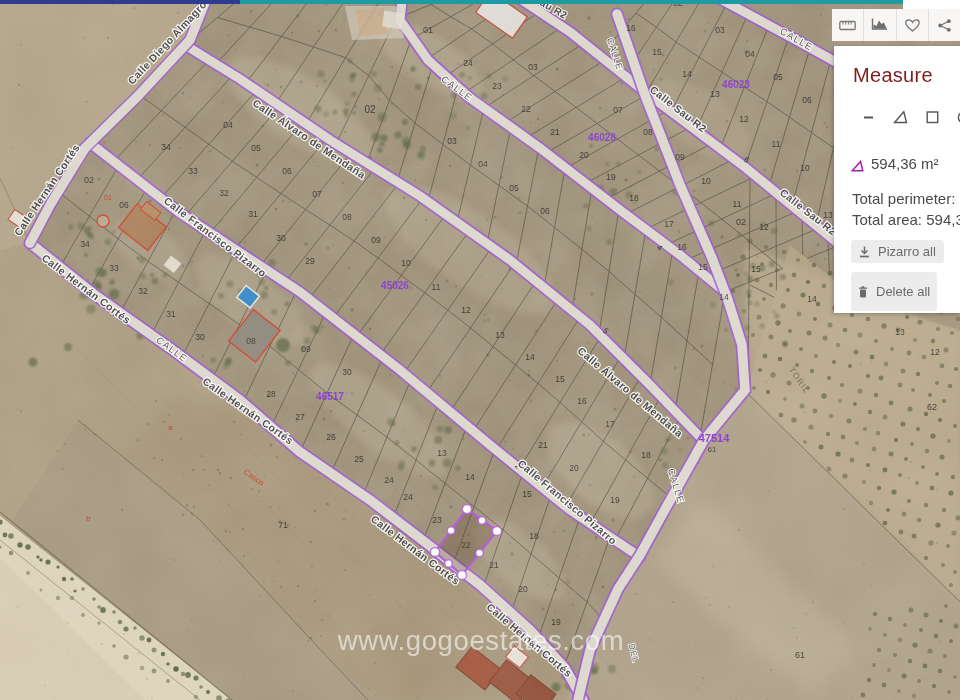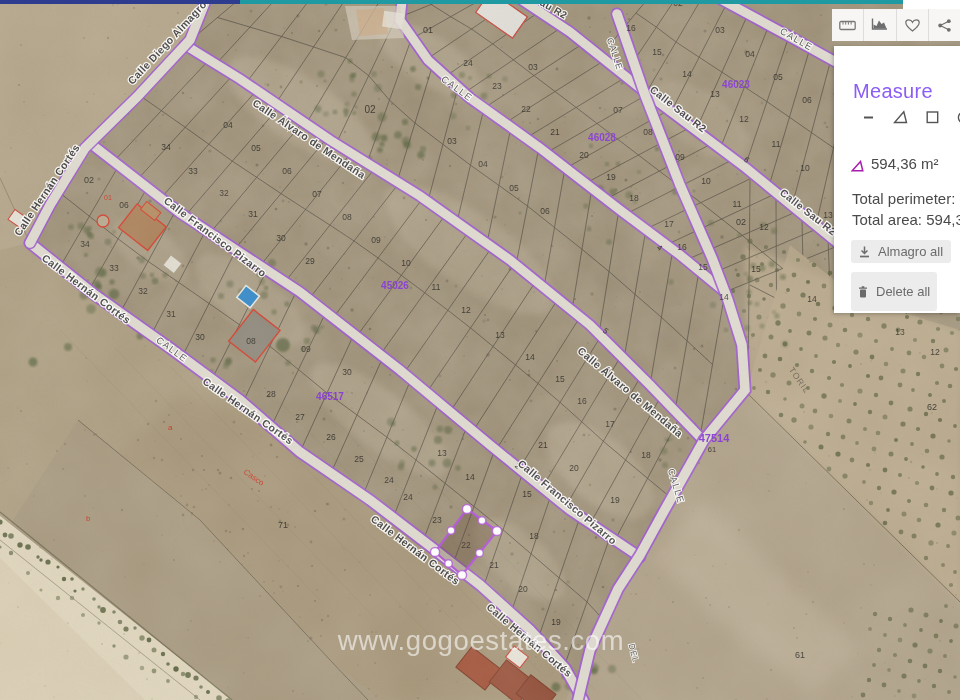--- a/index.html
+++ b/index.html
@@ -2,21 +2,21 @@
 <html><head><meta charset="utf-8">
 <style>
 html,body{margin:0;padding:0;width:960px;height:700px;overflow:hidden;background:#b3a58d;font-family:"Liberation Sans",sans-serif;}
 #stage{position:relative;width:960px;height:700px;}
 #map{position:absolute;left:0;top:0;}
 .bar{position:absolute;top:0;height:3.5px;}
 #panel{position:absolute;left:834px;top:46px;width:126px;height:267px;background:#fff;box-shadow:-1px 1px 4px rgba(0,0,0,.25);}
 #iconbar{position:absolute;left:832px;top:9px;width:128px;height:32px;background:#f7f6f4;display:flex;}
 .icell{flex:1;display:flex;align-items:center;justify-content:center;border-right:1px solid #ddd;}
 .icell:last-child{border-right:none;}
-#mtitle{position:absolute;left:19px;top:34px;font-size:20px;color:#8b5cf6;letter-spacing:.3px;}
+#mtitle{position:absolute;left:19px;top:18px;font-size:20px;color:#7f1d1d;letter-spacing:.3px;}
 .trow{position:absolute;left:29px;top:64px;display:flex;gap:18px;align-items:center;}
 #mval{position:absolute;left:17px;top:109px;display:flex;align-items:flex-end;gap:7px;font-size:15px;color:#4a4a4a;}
 #tper{position:absolute;left:18px;top:144px;font-size:15px;color:#4a4a4a;white-space:nowrap;}
 #tare{position:absolute;left:18px;top:165px;font-size:15px;color:#4a4a4a;white-space:nowrap;}
 .btn{position:absolute;left:17px;height:23px;background:#ececec;border-radius:3px;display:flex;align-items:center;gap:8px;font-size:13px;color:#6b6b6b;white-space:nowrap;}
 </style></head>
 <body>
 <div id="stage">
 
 <svg id="map" width="960" height="700" viewBox="0 0 960 700">
@@ -1920,21 +1920,21 @@
 
 <div id="tper">Total perimeter: 7</div>
 
 <div id="tare">Total area: 594,36</div>
 
 <div class="btn" style="top:194px;padding:0 8px;">
         <svg width="11" height="12" viewBox="0 0 11 12">
           <path d="M5.5,0.5 V7 M2.5,4.5 L5.5,7.5 L8.5,4.5" stroke="#6b6b6b" stroke-width="1.5" fill="none"></path>
           <path d="M1,10.5 H10" stroke="#6b6b6b" stroke-width="1.7"></path>
         </svg>
-        <span>Almagro all</span>
+        <span>Pizarro all</span>
       </div>
 
 <div class="btn" style="top:226px;padding:8px 7px;">
         <svg width="10" height="12" viewBox="0 0 10 12">
           <path d="M1,2.2 H9 M3.7,1 h2.6" stroke="#6b6b6b" stroke-width="1.3"></path>
           <rect x="2" y="3.4" width="6" height="8" rx="0.8" fill="#6b6b6b"></rect>
         </svg>
         <span>Delete all</span>
       </div>
 </div>

